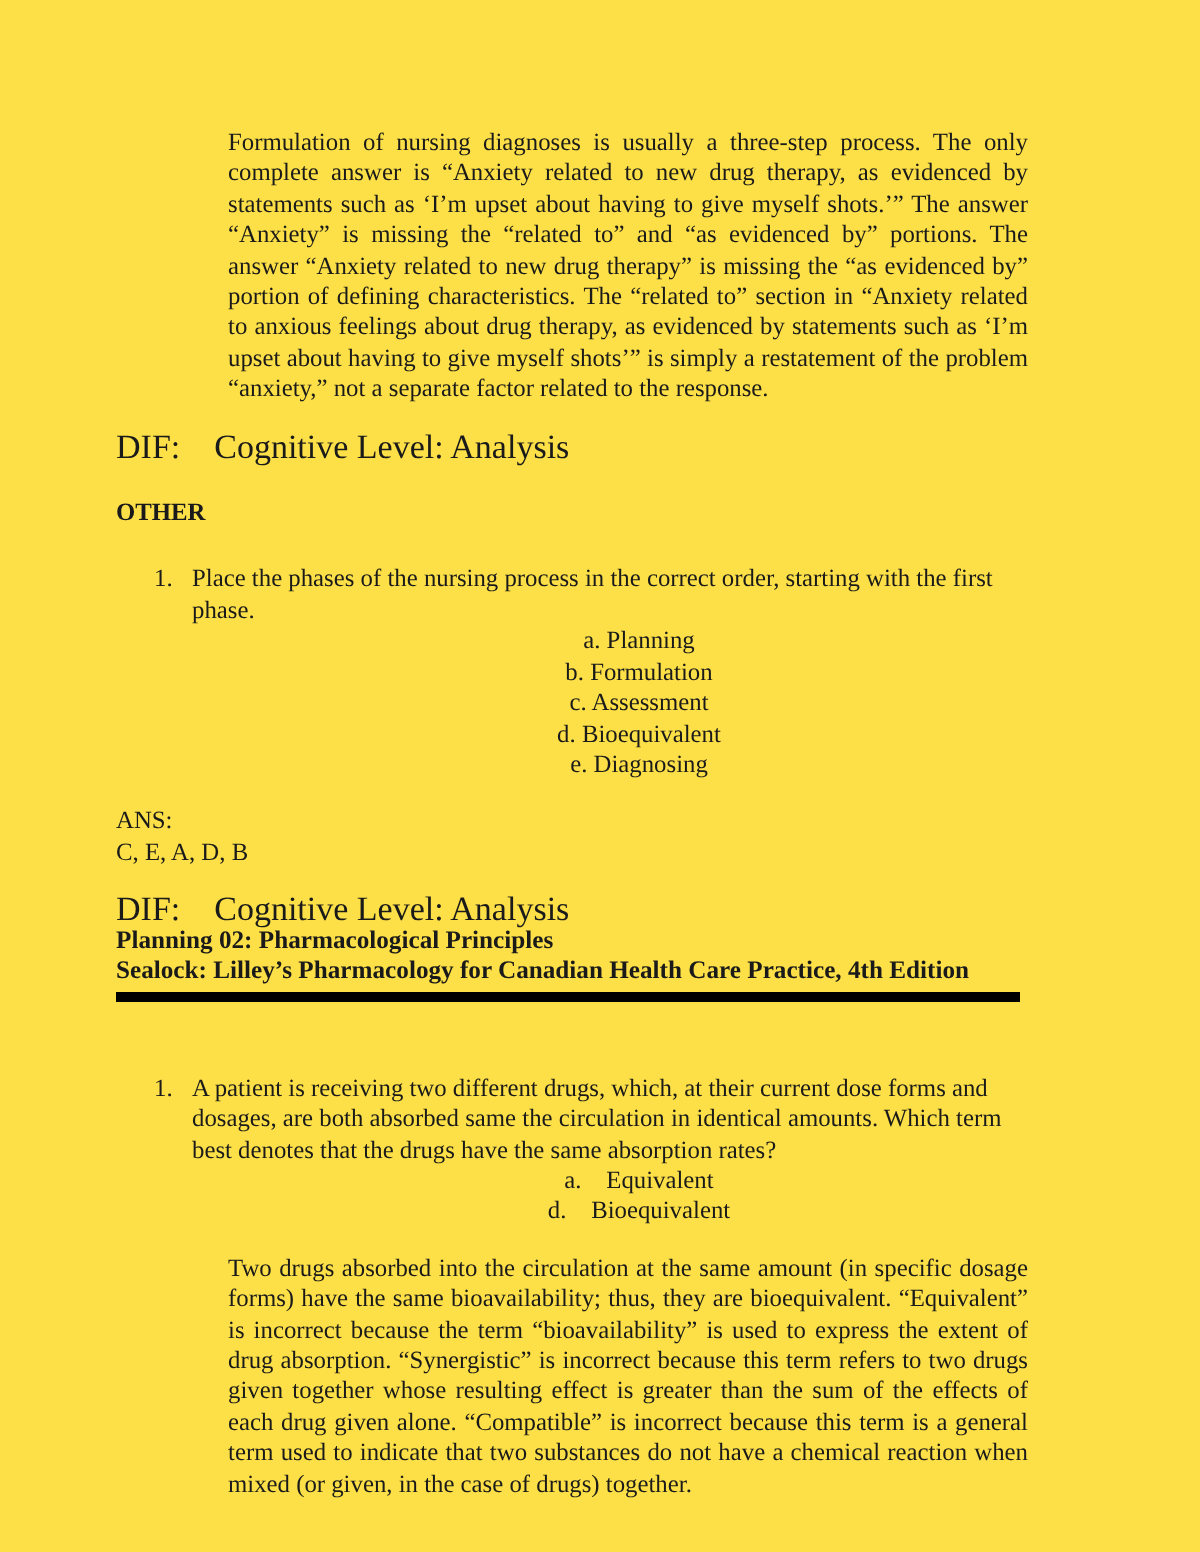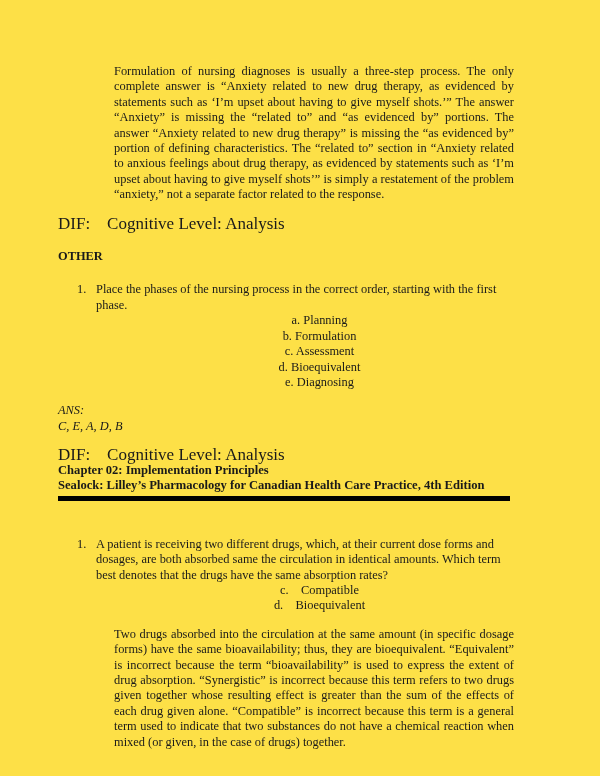--- a/index.html
+++ b/index.html
@@ -30,21 +30,21 @@
 
   
   .para {
     font-size: 12.4px;
     line-height: 15.4px;
     text-align: justify;
     margin: 0;
   }
   .indent-body { margin-left: 56px; width: 400px; }
   .indent-dif  { margin-left: 56px; }
-  .indent-ans  { margin-left: 56px; font-style: italic; }
+  .indent-ans  { margin-left: 56px; }
 
   .section-head {
     font-size: 12.4px;
     font-weight: bold;
     line-height: 15.4px;
     margin: 0;
   }
 
   .dif-line {
     font-size: 17px;
@@ -143,37 +143,37 @@
 
       <p class="ans-label indent-ans">ANS:</p>
       <p class="ans-label indent-ans">C, E, A, D, B</p>
     </div>
 
     <div class="spacer-md"></div>
 
     <p class="dif-line indent-dif">DIF:    Cognitive Level: Analysis</p>
 
     <div>
-      <div class="chapter-head">Chapter 02: Implementation Principles</div>
+      <div class="chapter-head">Planning 02: Pharmacological Principles</div>
       <div class="chapter-head">Sealock: Lilley’s Pharmacology for Canadian Health Care Practice, 4th Edition</div>
       <div class="rule"></div>
     </div>
 
     <div class="spacer-lg"></div>
 
 
     <div class="spacer-lg"></div>
 
     <div class="q-block">
       <div class="q-row">
         <div class="q-num">1.</div>
         <div class="q-text">A patient is receiving two different drugs, which, at their current dose forms and dosages, are both absorbed same the circulation in identical amounts. Which term best denotes that the drugs have the same absorption rates?</div>
       </div>
       <ul class="opt-list">
-        <li class="opt">c.    Compatible</li>
+        <li class="opt">a.    Equivalent</li>
         <li class="opt">d.    Bioequivalent</li>
       </ul>
 
       <div class="spacer-md"></div>
 
       <p class="para indent-body">Two drugs absorbed into the circulation at the same amount (in specific dosage forms) have the same bioavailability; thus, they are bioequivalent. “Equivalent” is incorrect because the term “bioavailability” is used to express the extent of drug absorption. “Synergistic” is incorrect because this term refers to two drugs given together whose resulting effect is greater than the sum of the effects of each drug given alone. “Compatible” is incorrect because this term is a general term used to indicate that two substances do not have a chemical reaction when mixed (or given, in the case of drugs) together.</p>
     </div>
 
   </div>
 </div>

